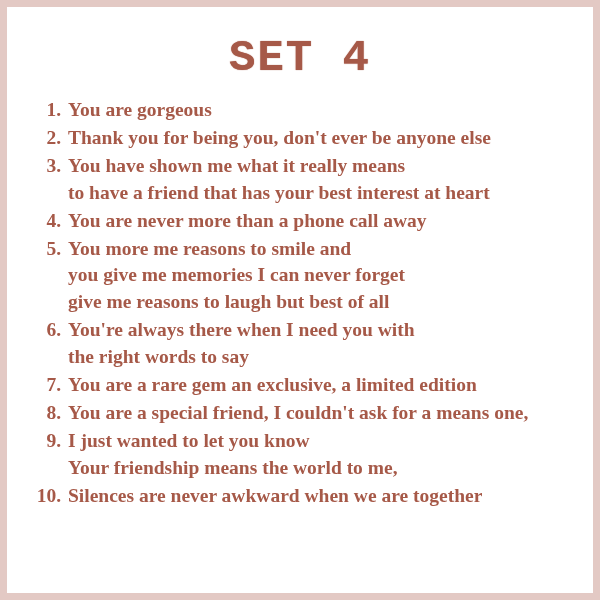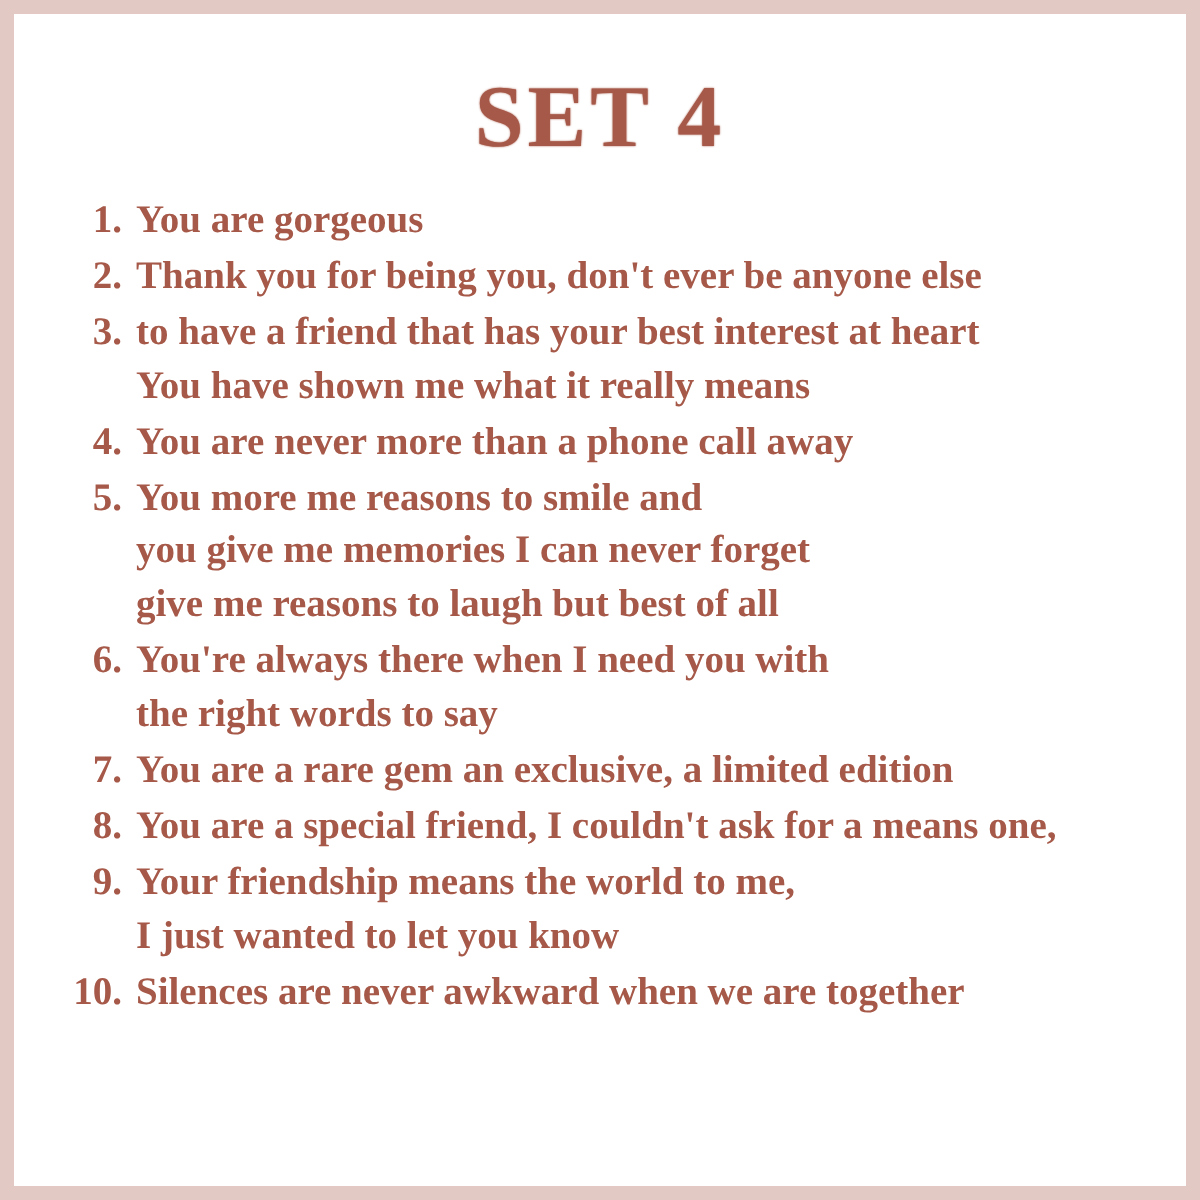--- a/index.html
+++ b/index.html
@@ -26,21 +26,21 @@
     top: 0;
     left: 0;
     right: 0;
     bottom: 0;
     background: #ffffff;
   }
   .title {
     margin: 0;
     padding: 26px 0 6px 0;
     text-align: center;
-    font-family: Liberation Serif, serif;
+    font-family: Liberation Mono, monospace;
     font-weight: bold;
     font-size: 44px;
     letter-spacing: 2px;
     color: #a65948;
     text-shadow: 0 0 1px #a65948;
   }
   .list {
     list-style: none;
     margin: 0;
     padding: 8px 14px 0 24px;
@@ -86,22 +86,22 @@
         </li>
         <li class="item">
           <span class="num">2.</span>
           <span class="lines">
             <span class="line">Thank you for being you, don't ever be anyone else</span>
           </span>
         </li>
         <li class="item">
           <span class="num">3.</span>
           <span class="lines">
+            <span class="line">You have shown me what it really means</span>
             <span class="line">to have a friend that has your best interest at heart</span>
-            <span class="line">You have shown me what it really means</span>
           </span>
         </li>
         <li class="item">
           <span class="num">4.</span>
           <span class="lines">
             <span class="line">You are never more than a phone call away</span>
           </span>
         </li>
         <li class="item">
           <span class="num">5.</span>
@@ -126,22 +126,22 @@
         </li>
         <li class="item">
           <span class="num">8.</span>
           <span class="lines">
             <span class="line">You are a special friend, I couldn't ask for a means one,</span>
           </span>
         </li>
         <li class="item">
           <span class="num">9.</span>
           <span class="lines">
+            <span class="line">I just wanted to let you know</span>
             <span class="line">Your friendship means the world to me,</span>
-            <span class="line">I just wanted to let you know</span>
           </span>
         </li>
         <li class="item">
           <span class="num">10.</span>
           <span class="lines">
             <span class="line">Silences are never awkward when we are together</span>
           </span>
         </li>
       </ul>
   </div>

